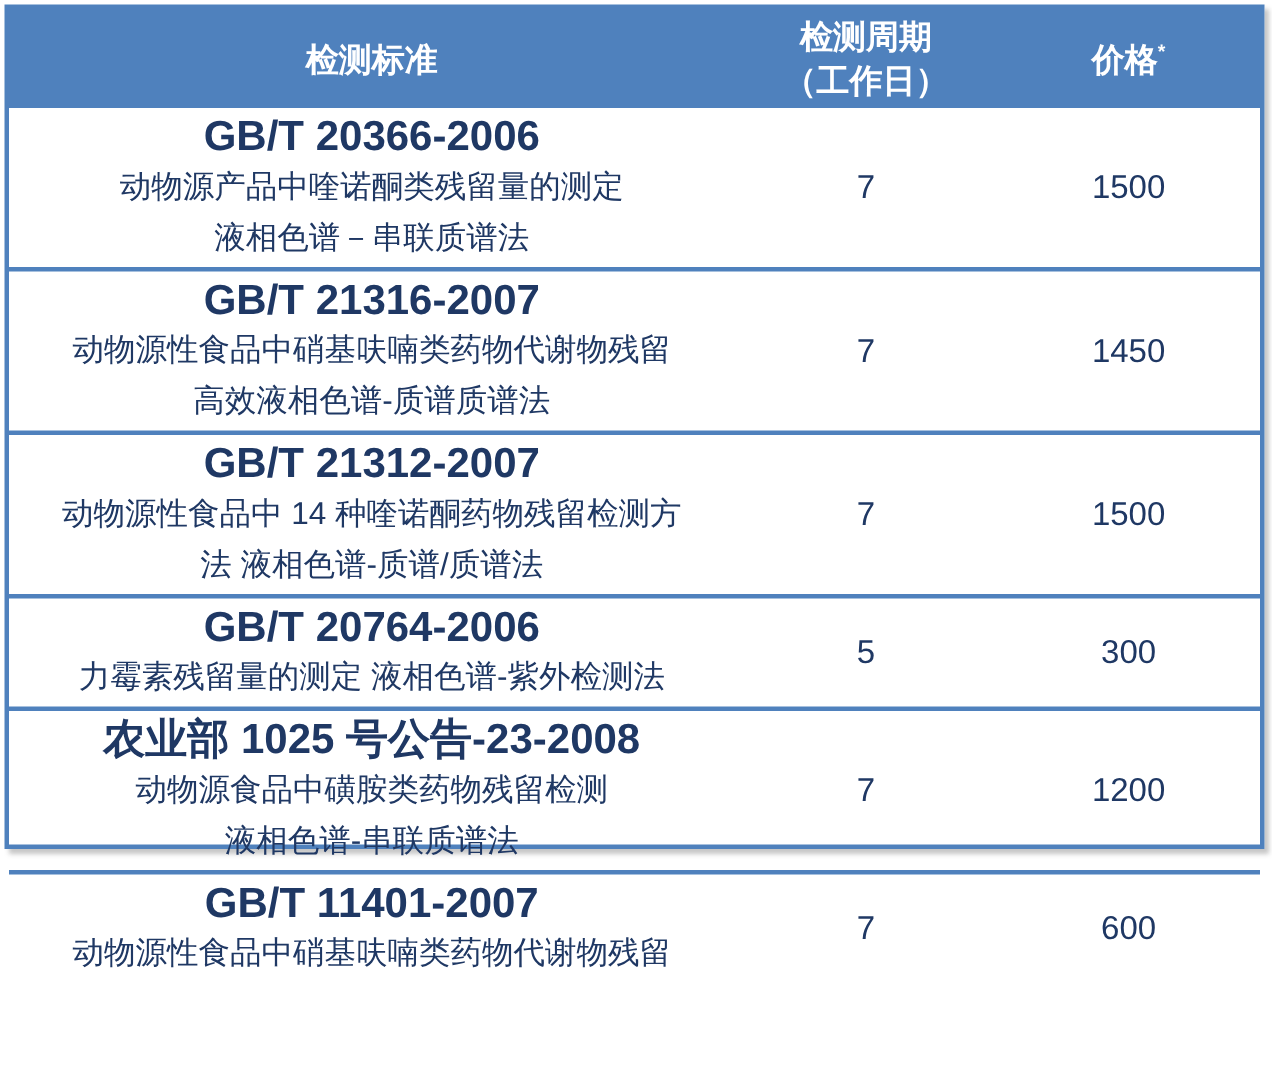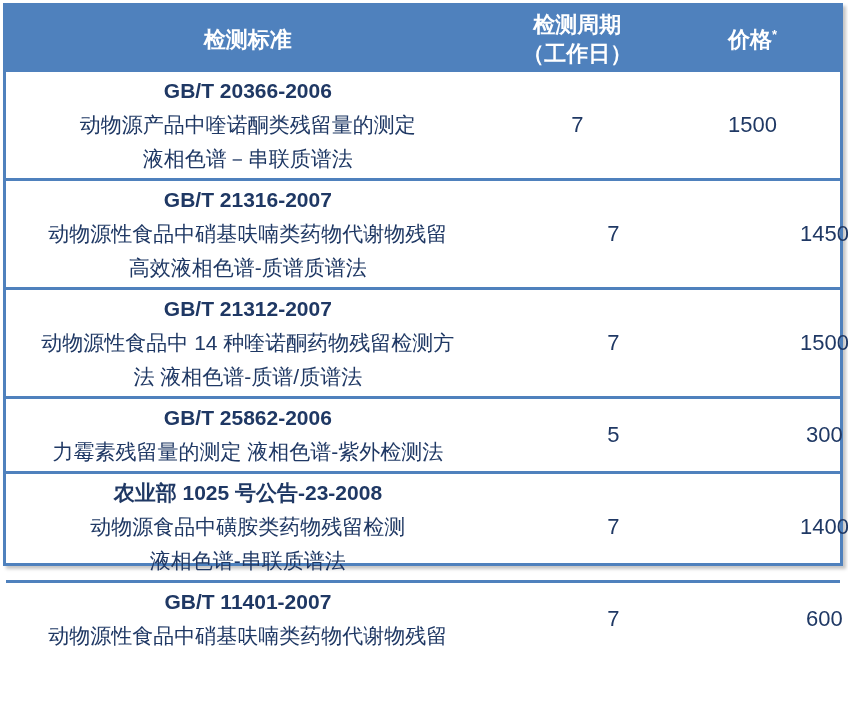--- a/index.html
+++ b/index.html
@@ -44,36 +44,36 @@
   }
   .header-cell sup {
     font-size: 13px;
     vertical-align: super;
     line-height: 0;
   }
   .data-row {
     flex: 1 1 0;
     color: var(--text);
   }
-  .data-row + .data-row { border-top: 3px solid var(--border); gap: 36px; }
+  .data-row + .data-row { border-top: 3px solid var(--border); }
   .cell {
     display: flex;
     flex-direction: column;
     justify-content: center;
     align-items: center;
     text-align: center;
   }
   .standard-cell {
     font-size: 21px;
     line-height: 34px;
     padding: 2px 6px;
   }
   .std-code {
     font-weight: bold;
-    font-size: 21px;
+    font-size: 28px;
   }
   .num-cell {
     font-size: 22px;
   }
 </style>
 </head>
 <body>
 
 <div class="price-table">
   <div class="grid-row header-row">
@@ -120,39 +120,39 @@
           <div>动物源性食品中 14 种喹诺酮药物残留检测方</div>
           <div>法 液相色谱-质谱/质谱法</div>
         </div>
     </div>
     <div class="cell num-cell">7</div>
     <div class="cell num-cell">1500</div>
   </div>
 
   <div class="grid-row data-row">
     <div class="cell standard-cell">
-      <div class="std-code">GB/T 25862-2006</div>
+      <div class="std-code">GB/T 20764-2006</div>
       <div>
           <div>力霉素残留量的测定 液相色谱-紫外检测法</div>
         </div>
     </div>
     <div class="cell num-cell">5</div>
     <div class="cell num-cell">300</div>
   </div>
 
   <div class="grid-row data-row">
     <div class="cell standard-cell">
       <div class="std-code">农业部 1025 号公告-23-2008</div>
       <div>
           <div>动物源食品中磺胺类药物残留检测</div>
           <div>液相色谱-串联质谱法</div>
         </div>
     </div>
     <div class="cell num-cell">7</div>
-    <div class="cell num-cell">1400</div>
+    <div class="cell num-cell">1200</div>
   </div>
 
   <div class="grid-row data-row">
     <div class="cell standard-cell">
       <div class="std-code">GB/T 11401-2007</div>
       <div>
           <div>动物源性食品中硝基呋喃类药物代谢物残留</div>
         </div>
     </div>
     <div class="cell num-cell">7</div>

